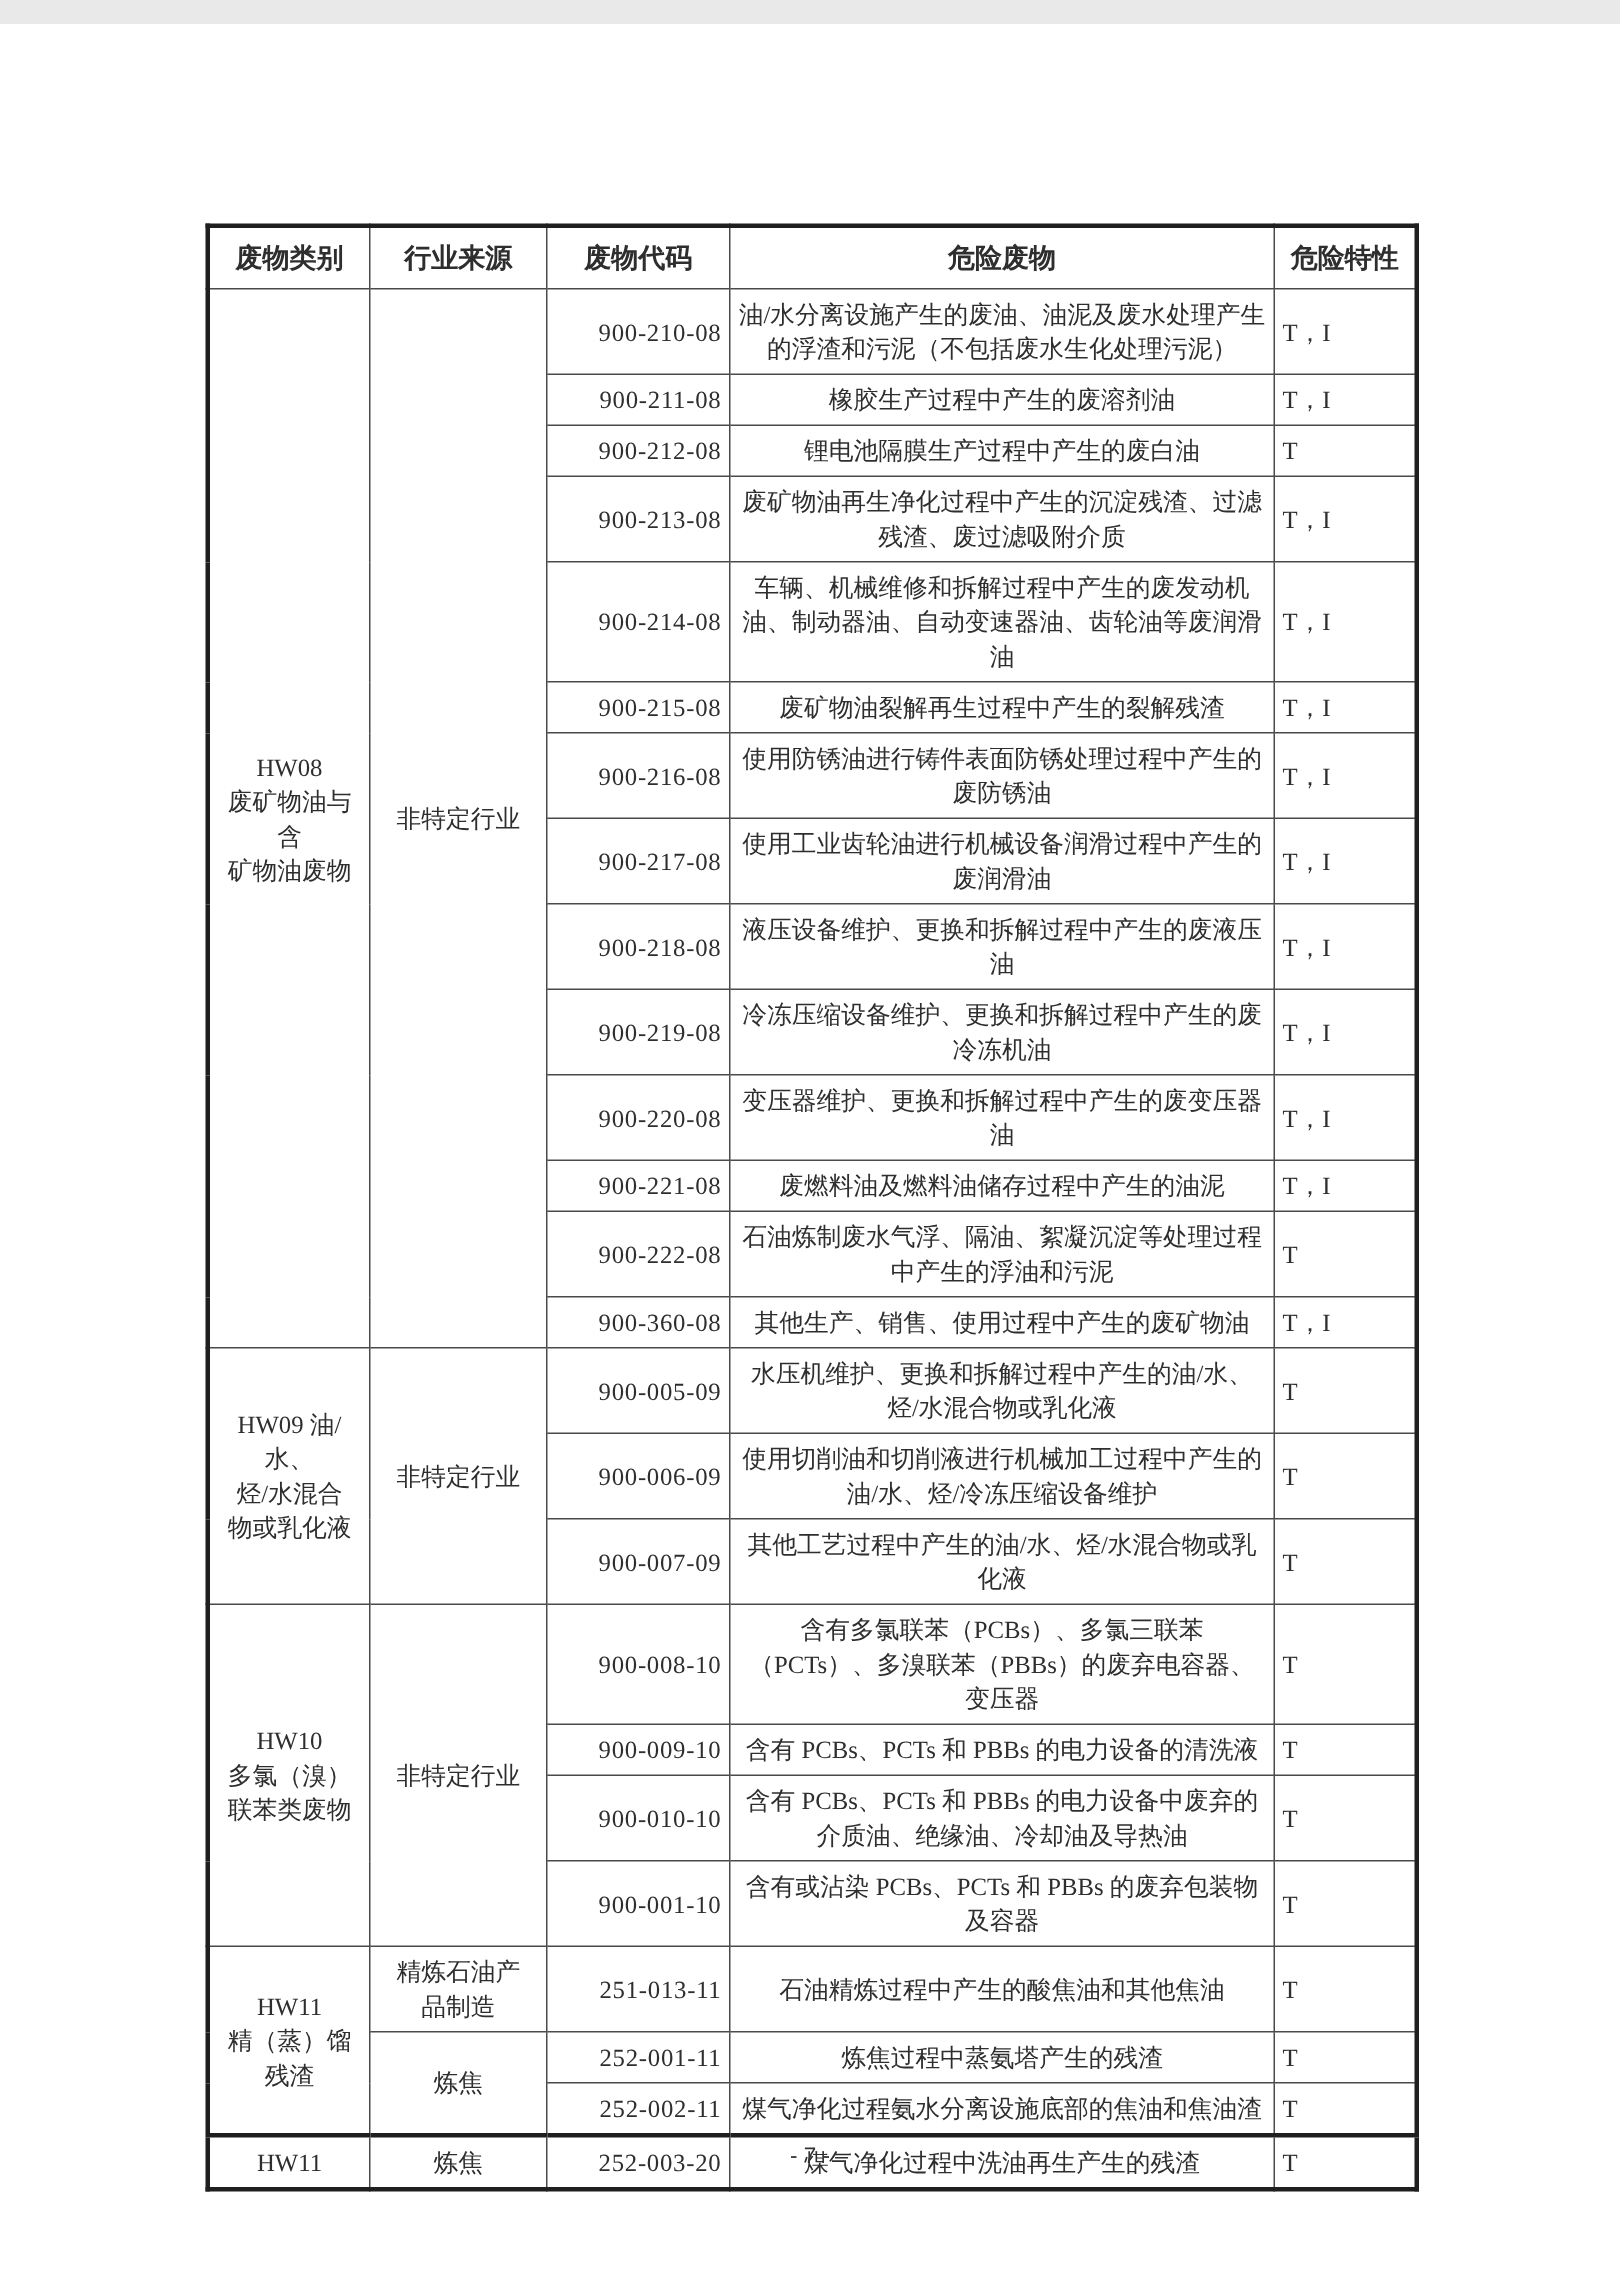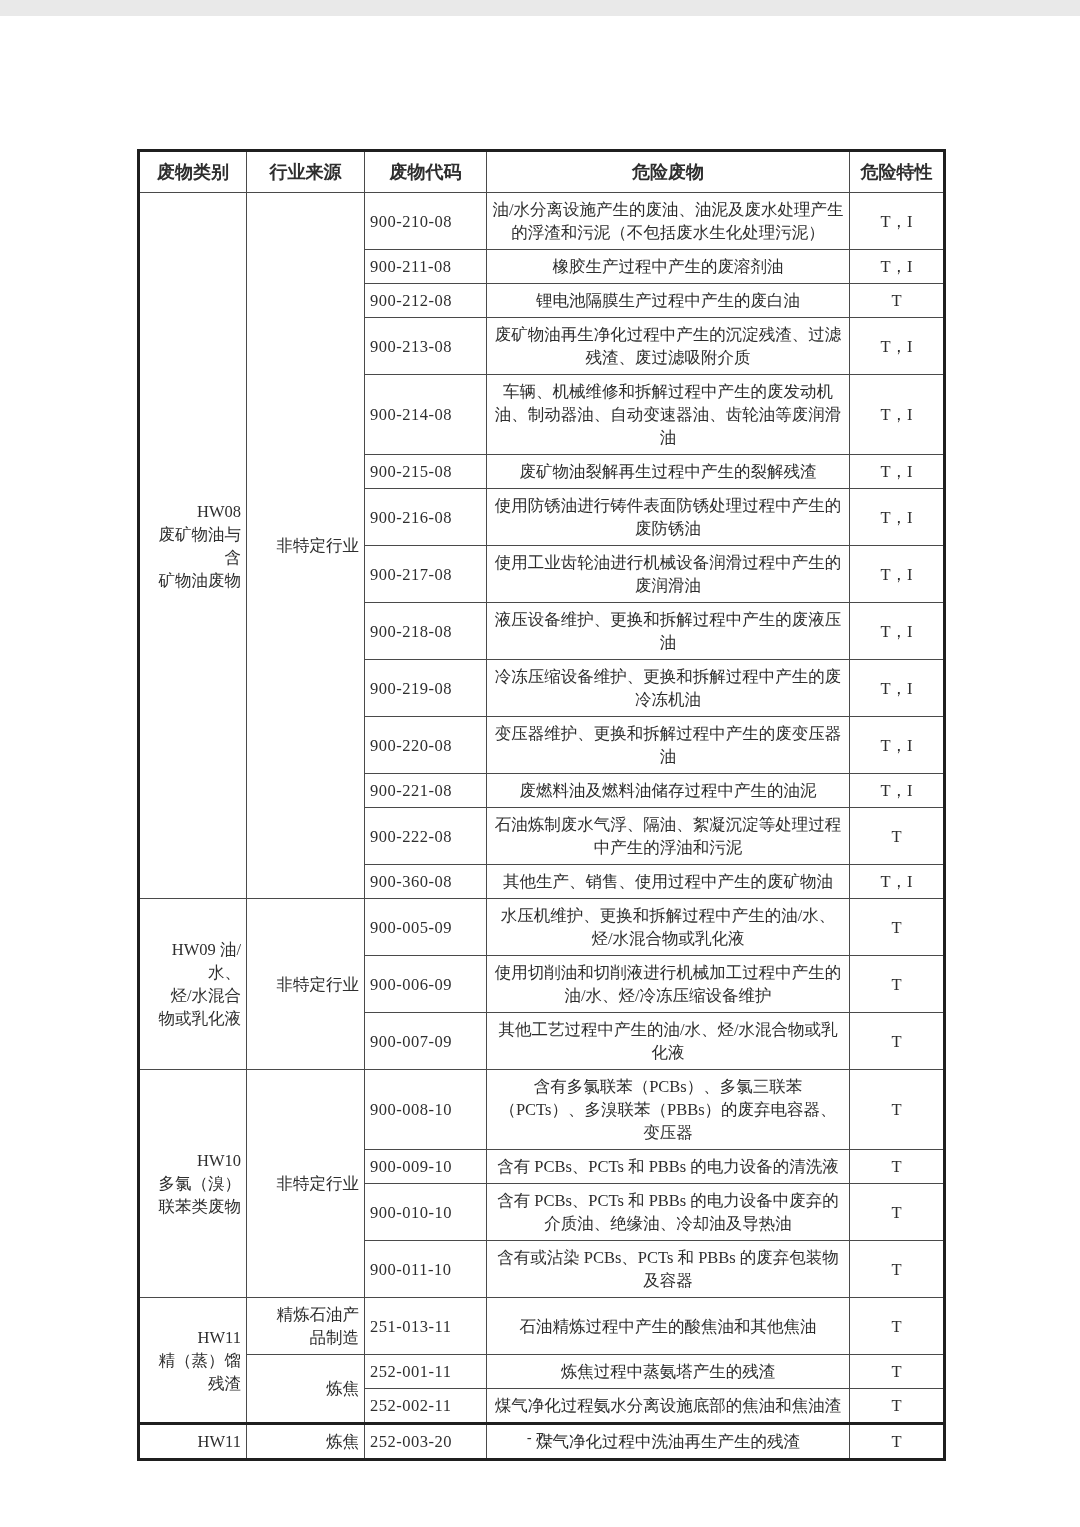--- a/index.html
+++ b/index.html
@@ -30,34 +30,34 @@
     font-weight:600;
     text-align:center;
     padding:2px 2px;
   }
   table.waste td{
     font-size:16.5px;
     line-height:23px;
     padding:5px 5px;
   }
   td.cat, td.ind{
+    text-align:center;
+    white-space:pre-line;
+  }
+  td.code{
     text-align:right;
-    white-space:pre-line;
-  }
-  td.code{
-    text-align:left;
     letter-spacing:0.5px;
   }
   td.desc{
     text-align:center;
     padding-left:8px;
     padding-right:6px;
   }
   td.haz{
-    text-align:center;
+    text-align:left;
   }
   tr.thick-top td{
     border-top:3px solid #1f1f1f;
   }
   .footer{
     position:absolute;
     left:0;right:0;
     top:1413px;
     text-align:center;
     font-size:15px;
@@ -193,21 +193,21 @@
           <td class="code">900-009-10</td>
           <td class="desc">含有 PCBs、PCTs 和 PBBs 的电力设备的清洗液</td>
           <td class="haz">T</td>
         </tr>
         <tr>
           <td class="code">900-010-10</td>
           <td class="desc">含有 PCBs、PCTs 和 PBBs 的电力设备中废弃的介质油、绝缘油、冷却油及导热油</td>
           <td class="haz">T</td>
         </tr>
         <tr>
-          <td class="code">900-011-10</td>
+          <td class="code">900-001-10</td>
           <td class="desc">含有或沾染 PCBs、PCTs 和 PBBs 的废弃包装物及容器</td>
           <td class="haz">T</td>
         </tr>
         <tr>
           <td rowspan="3" class="cat">HW11
 精（蒸）馏
 残渣</td>
           <td class="ind">精炼石油产
 品制造</td>
           <td class="code">251-013-11</td>

